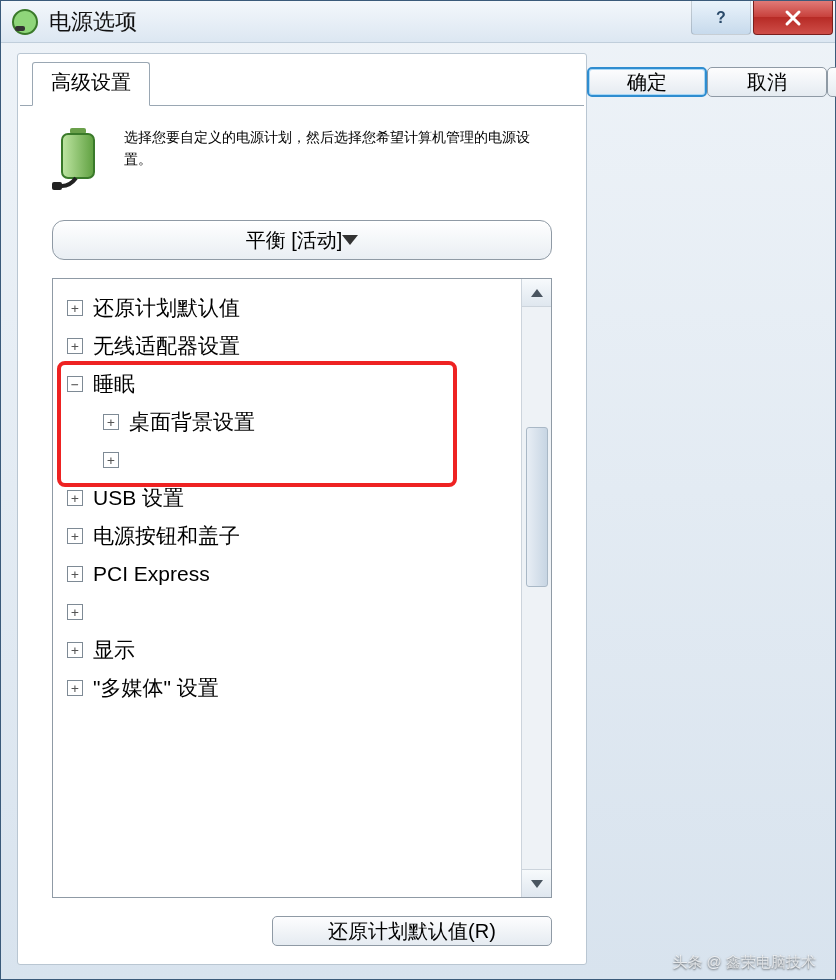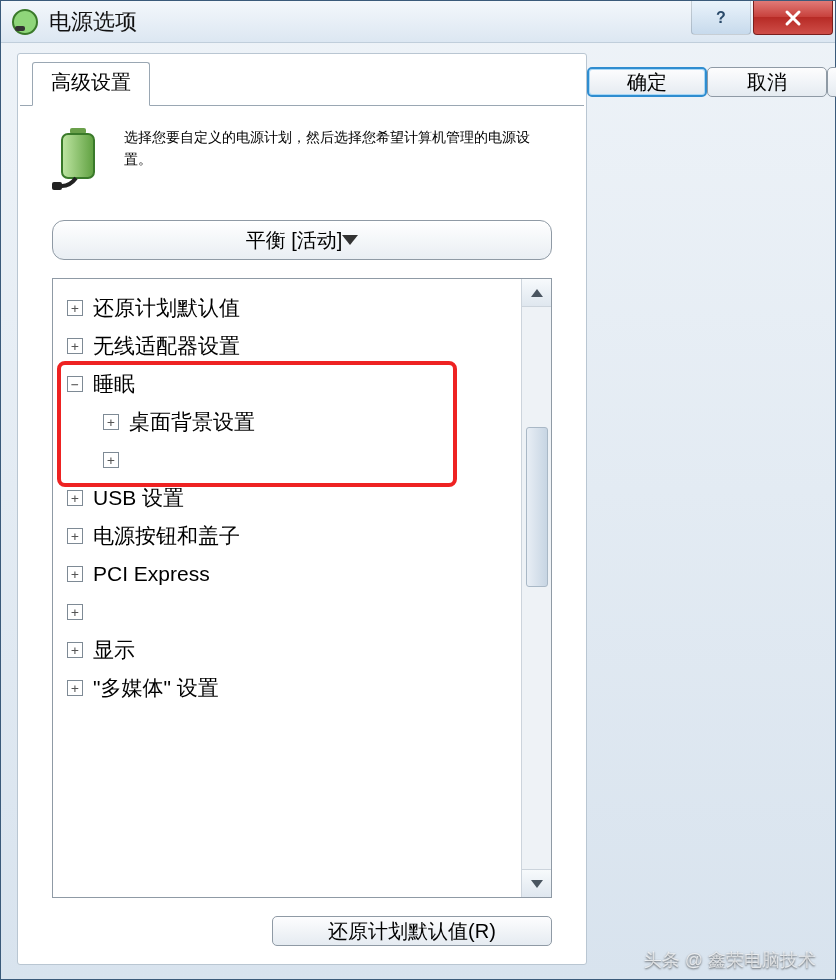--- a/index.html
+++ b/index.html
@@ -244,21 +244,21 @@
   .footer-buttons {
     display:flex;
     justify-content:flex-end;
     padding: 14px 16px 0 0;
   }
 
   .watermark {
     position:absolute;
     right: 20px;
     bottom: 8px;
-    font-size: 18px;
+    font-size: 15px;
     color: rgba(255,255,255,.7);
     text-shadow: 0 1px 2px rgba(0,0,0,.6);
     pointer-events:none;
   }
 </style>
 </head>
 <body>
 
 <div class="window">
 

